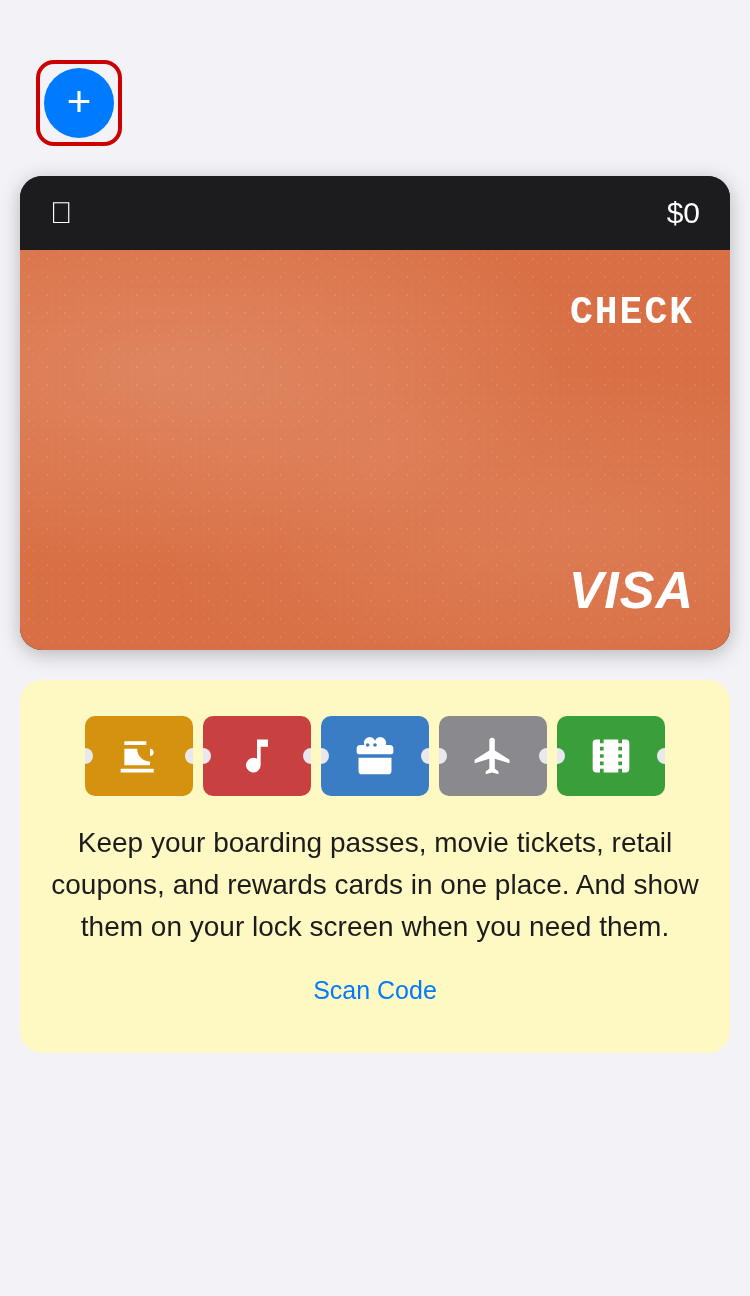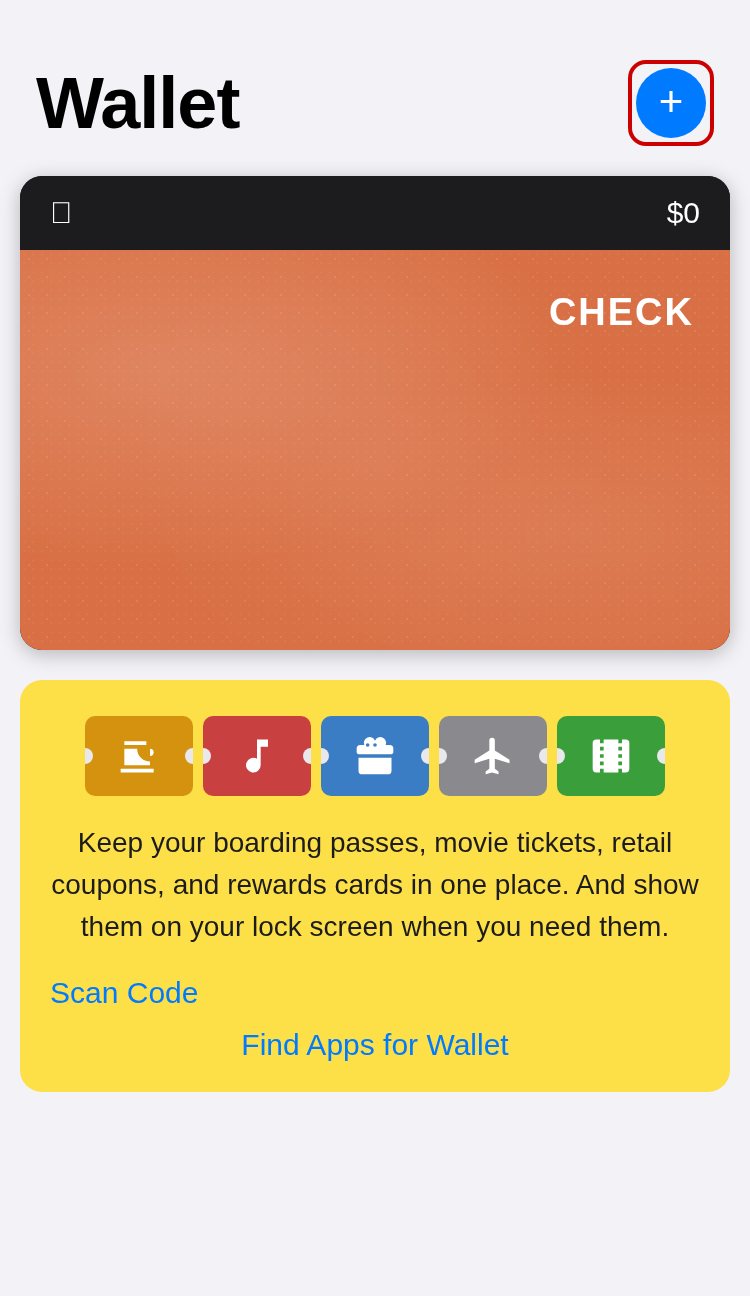--- a/index.html
+++ b/index.html
@@ -127,36 +127,37 @@
       position: absolute;
       top: 40px;
       right: 36px;
       color: white;
       font-size: 38px;
       font-weight: 800;
       text-align: right;
       line-height: 1.2;
       letter-spacing: 2px;
       text-transform: uppercase;
+      font-family: Liberation Mono, monospace;
     }
 
     .visa-text {
       position: absolute;
       bottom: 30px;
       right: 36px;
       color: white;
       font-size: 52px;
       font-weight: 800;
       font-style: italic;
       letter-spacing: 1px;
     }
 
     .passes-section {
       margin: 30px 20px 0 20px;
-      background: #fde047;
+      background: #fef9c3;
       border-radius: 22px;
       padding: 36px 30px 30px 30px;
     }
 
     .passes-icons {
       display: flex;
       justify-content: center;
       gap: 10px;
       margin-bottom: 26px;
     }
@@ -205,62 +206,63 @@
       font-size: 28px;
       color: #1c1c1e;
       text-align: center;
       line-height: 1.5;
       margin-bottom: 28px;
       font-weight: 400;
     }
 
     .scan-code-link {
       display: block;
+      text-align: center;
       color: #007aff;
-      font-size: 30px;
+      font-size: 25px;
       font-weight: 400;
       text-decoration: none;
       margin-bottom: 18px;
       cursor: pointer;
     }
 
     .find-apps-link {
       display: block;
       text-align: center;
       color: #007aff;
       font-size: 30px;
       font-weight: 400;
       text-decoration: none;
       cursor: pointer;
     }
   </style>
 </head>
 <body>
 
 <div class="header">
-  <h1 class="header-title">Wallet</h1>
   <div class="add-button-wrapper">
     <button class="add-button">
       <span class="plus-icon">+</span>
     </button>
   </div>
 </div>
 
 <div class="card-container">
   <div class="apple-pay-header">
     <div class="apple-pay-logo">
       <span class="apple-icon"></span>
     </div>
     <span class="balance-text">$0</span>
   </div>
 
   <div class="visa-card">
     <div class="check-card-text">
       <span>CHECK</span><br>
     </div>
+    <div class="visa-text">VISA</div>
   </div>
 </div>
 
 <div class="passes-section">
   <div class="passes-icons">
 
     <div class="pass-icon coffee ticket">
       <svg viewBox="0 0 24 24">
         <path d="M2 21h18v-2H2v2zm2-4h14v-2a7 7 0 01-7-7H4v9zm14-9h-2V6H4V4h12v4h2a2 2 0 010 4z"></path>
       </svg>
@@ -287,14 +289,13 @@
     <div class="pass-icon movie ticket">
       <svg viewBox="0 0 24 24">
         <path d="M18 3v2h-2V3H8v2H6V3H4a2 2 0 00-2 2v14a2 2 0 002 2h2v-2h2v2h8v-2h2v2h2a2 2 0 002-2V5a2 2 0 00-2-2h-2zM8 17H6v-2h2v2zm0-4H6v-2h2v2zm0-4H6V7h2v2zm10 8h-2v-2h2v2zm0-4h-2v-2h2v2zm0-4h-2V7h2v2z"></path>
       </svg>
     </div>
   </div>
 
   <p class="passes-description">Keep your boarding passes, movie tickets, retail coupons, and rewards cards in one place. And show them on your lock screen when you need them.</p>
 
   <a class="scan-code-link">Scan Code</a>
-  <a class="find-apps-link">Find Apps for Wallet</a>
 </div>
 
 </body></html>

